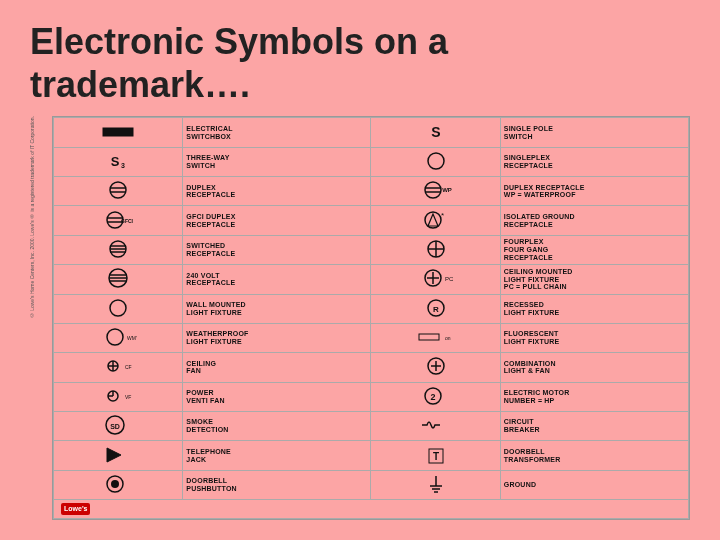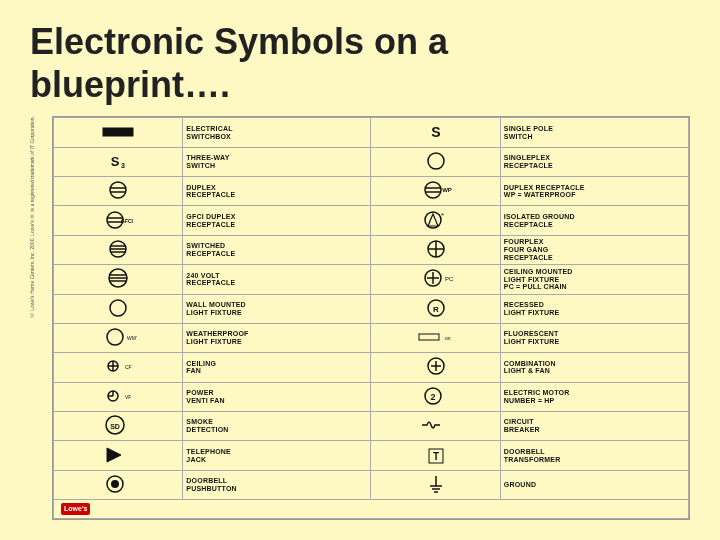--- a/index.html
+++ b/index.html
@@ -8,21 +8,21 @@
       height: 540px;
       background: #e8eaf0;
       font-family: Arial, sans-serif;
       overflow: hidden;
       position: relative;
     }
 
     .slide-container {
       width: 720px;
       height: 540px;
-      background: #fef9c3;
+      background: #fca5a5;
       position: relative;
       display: flex;
       flex-direction: column;
       padding: 20px 30px 20px 30px;
       justify-content: space-between;
     }
 
     .title-area {
       margin-bottom: 10px;
     }
@@ -122,21 +122,21 @@
       line-height: 1.2;
     }
   </style>
 </head>
 <body>
 
 <div class="slide-container">
   <div class="title-area">
     <div class="title-text">
       <span>Electronic Symbols on a</span><br>
-      <span>blueprint….</span>
+      <span>trademark….</span>
     </div>
   </div>
 
   <div class="content-area">
     <div class="left-decoration">
       <div class="vertical-text-container">
         <span class="vertical-text">© Lowe's Home Centers, Inc. 2000. Lowe's ® is a registered trademark of IT Corporation.</span>
       </div>
     </div>
 

